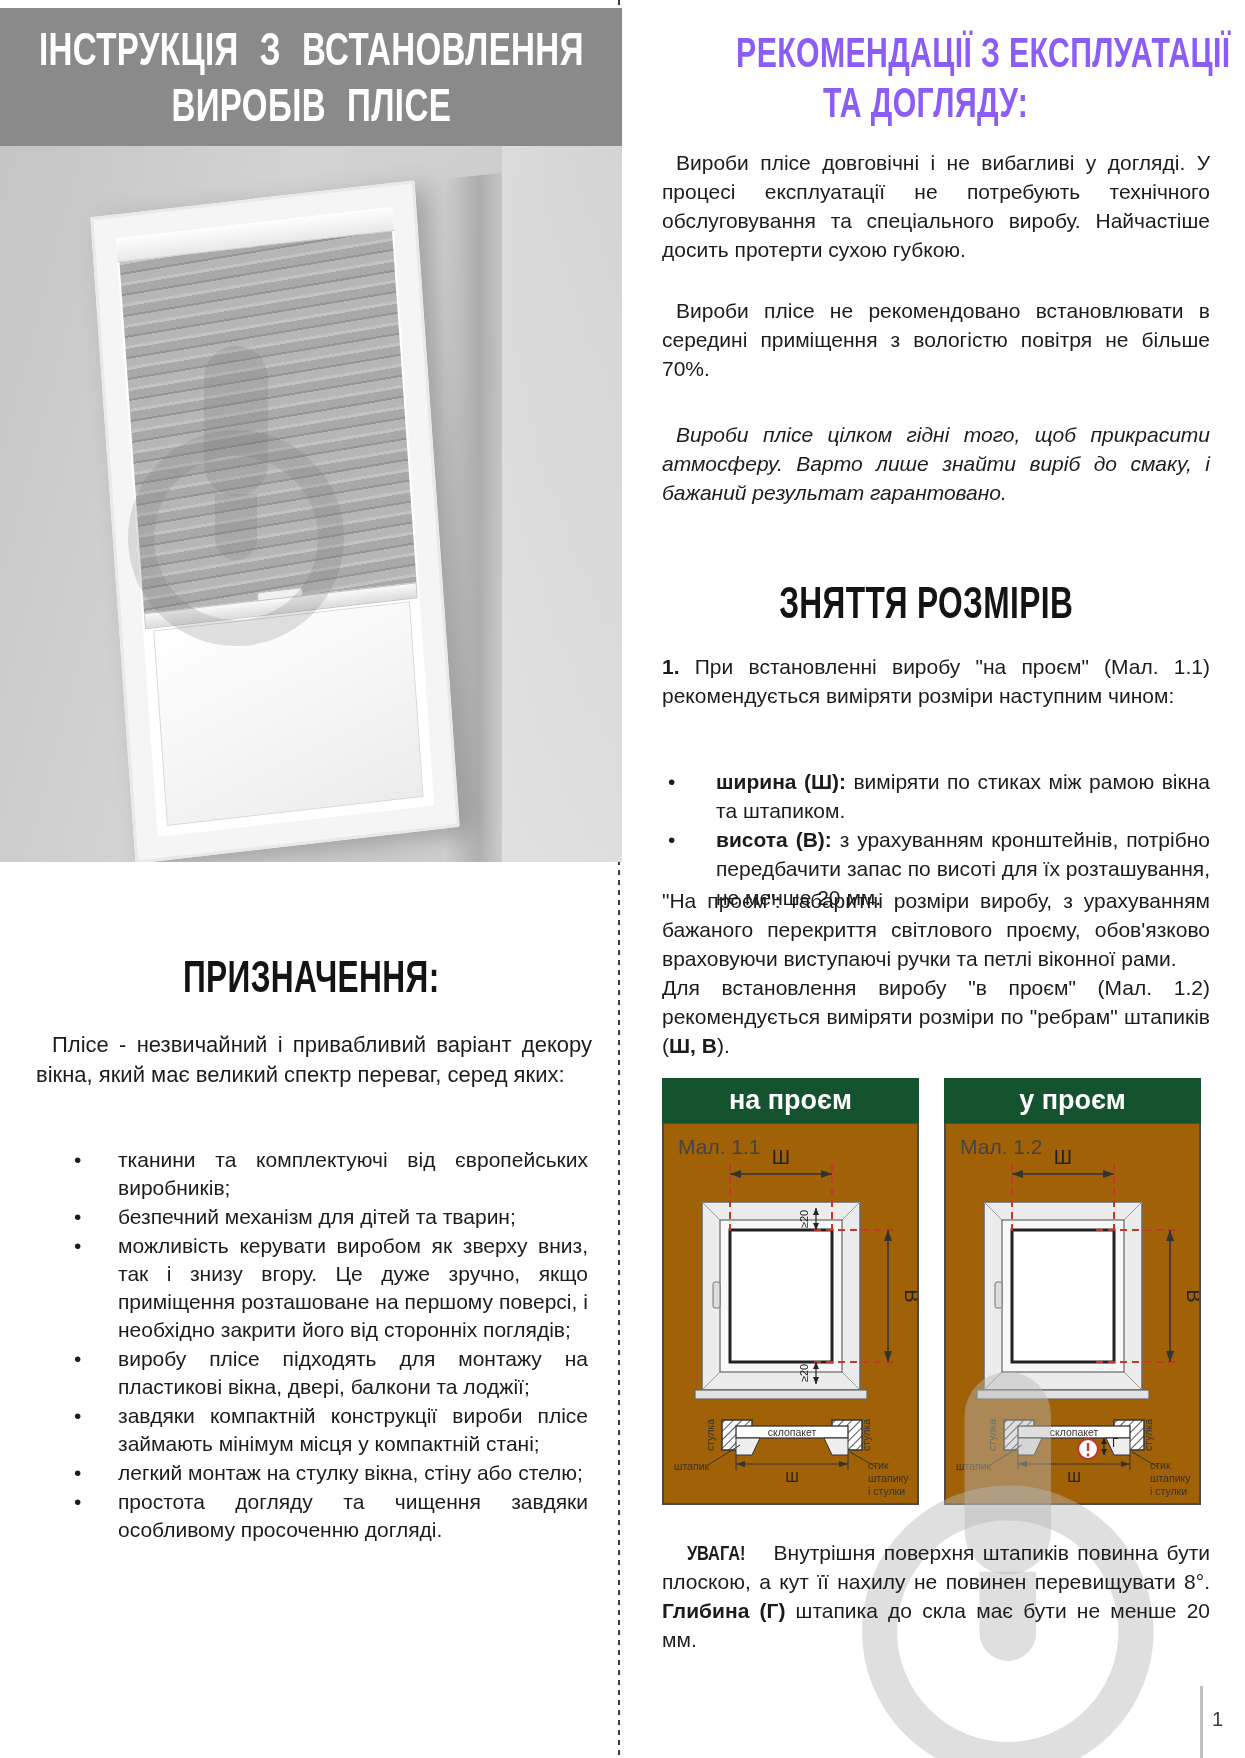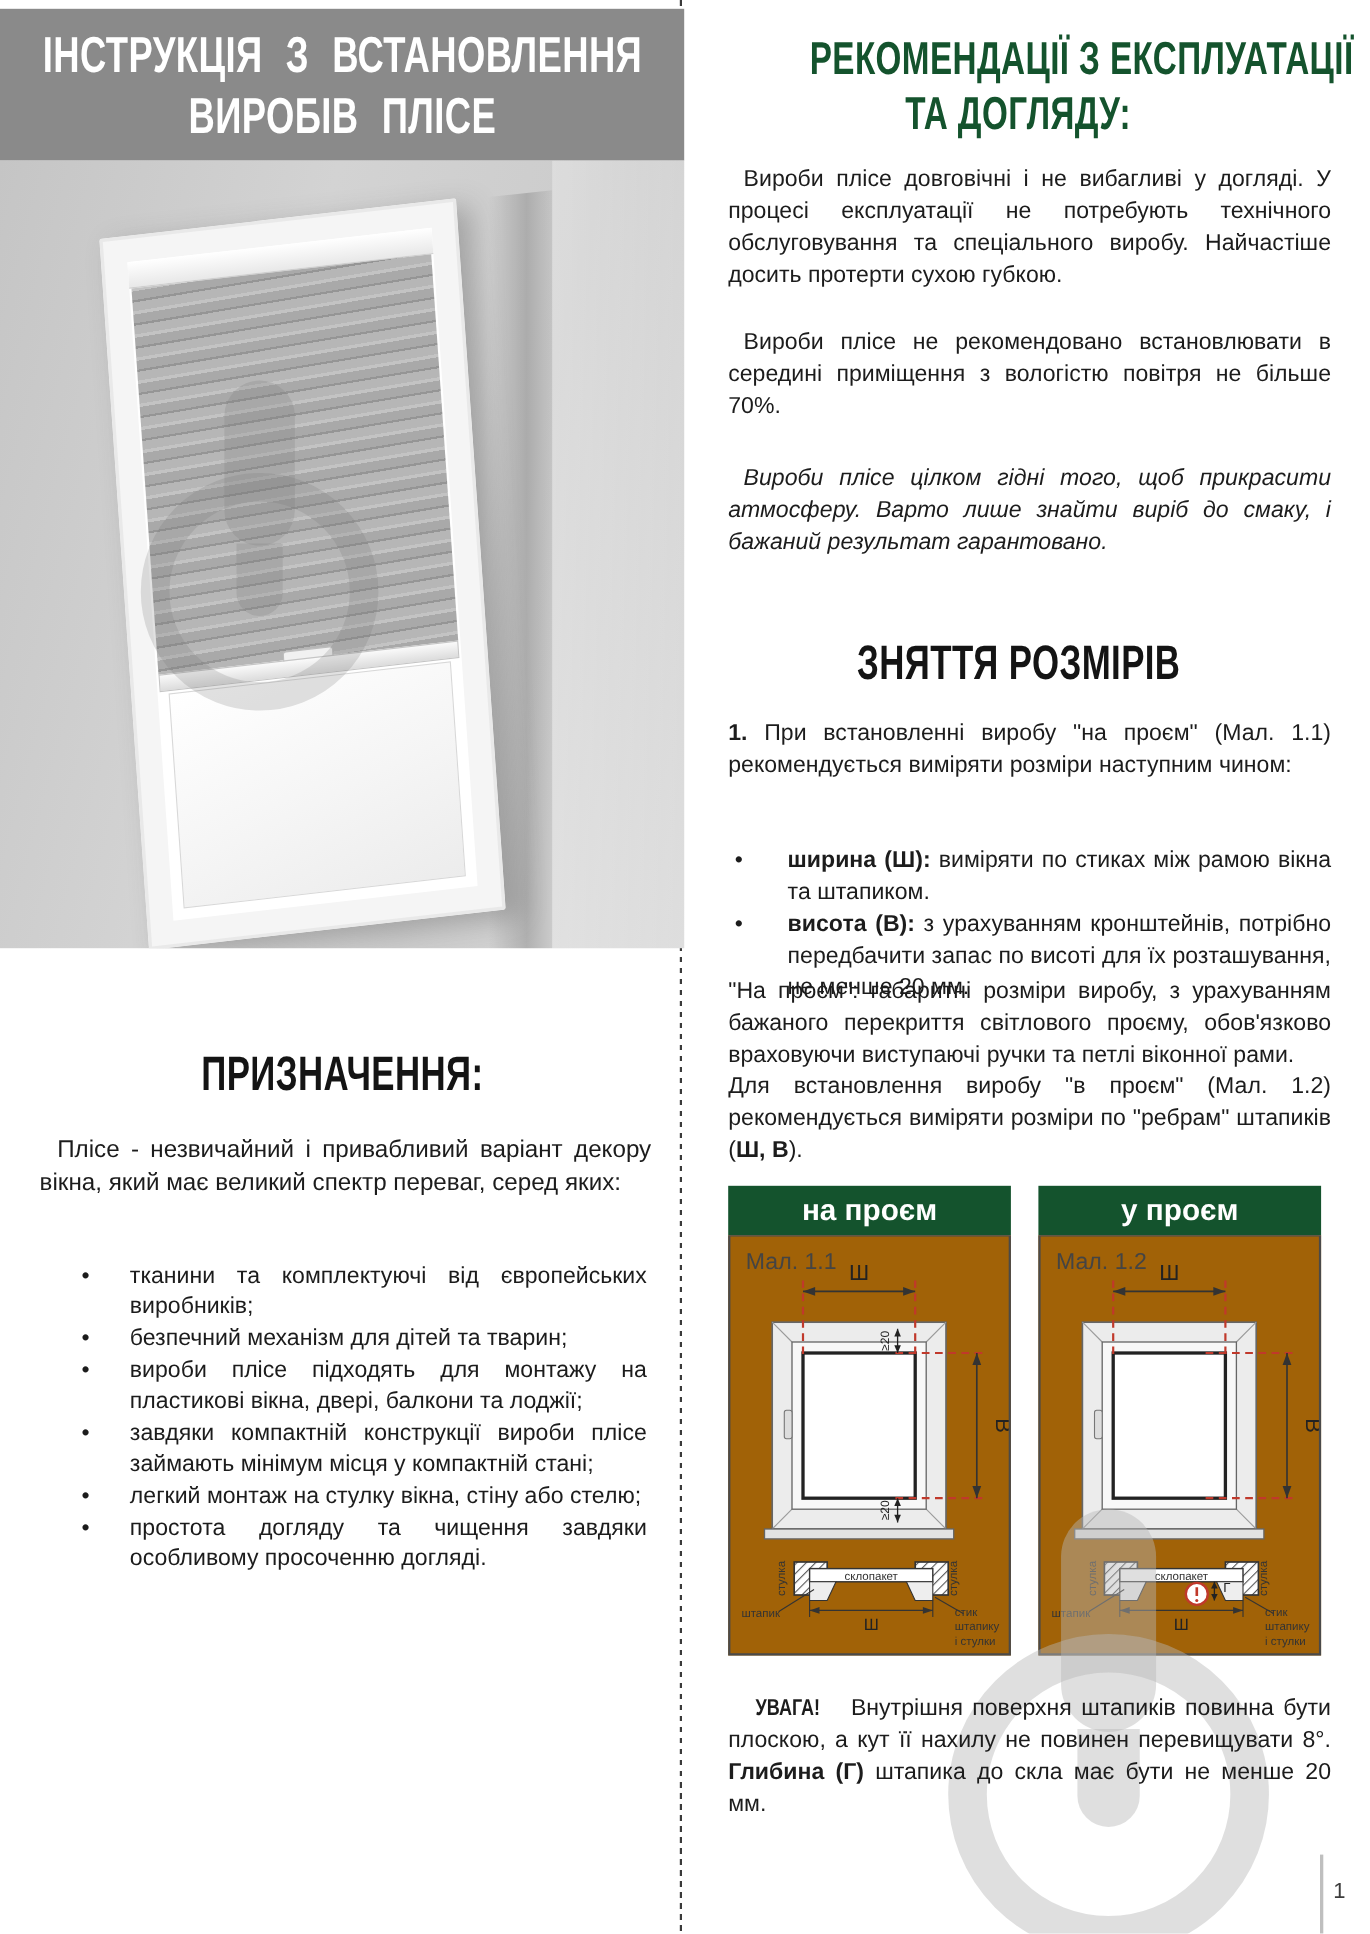--- a/index.html
+++ b/index.html
@@ -50,21 +50,21 @@
   .purpose-intro { position:absolute; left:36px; top:1030px; width:556px;
                    font-size:22px; line-height:30px; text-align:justify; text-indent:16px; }
   .purpose-list { position:absolute; left:96px; top:1146px; width:492px; list-style:none;
                   font-size:21px; line-height:28px; }
   .purpose-list li { position:relative; text-align:justify; margin-bottom:1px;margin-left:22px; }
   .purpose-list li::before { content:"\2022"; position:absolute; left:-44px; top:0; font-size:21px; }
 
   
   .right-col { position:absolute; left:640px; top:0; width:572px; height:1758px; }
   .rc-block { position:absolute; left:22px; width:548px; }
-  .rc-title { top:28px; left:0; width:572px; text-align:center; color:#14532d; }
+  .rc-title { top:28px; left:0; width:572px; text-align:center; color:#8b5cf6; }
   .rc-title .line { font-size:42px; line-height:50px; }
   .rc-p { font-size:21px; line-height:29px; text-align:justify; }
   .ind { text-indent:14px; }
   .rc-p1 { top:148px; }
   .rc-p2 { top:296px; }
   .rc-p3 { top:420px; font-style:italic; }
   .rc-size-title { top:578px; left:0; width:572px; text-align:center; color:#141414; font-size:44px; }
   .rc-step1 { top:652px; }
   .rc-size-list { top:767px; list-style:none; }
   .rc-size-list li { position:relative; padding-left:54px; font-size:21px; line-height:29px; text-align:justify; }
@@ -127,21 +127,22 @@
     </div>
   </div>
 
   <div class="purpose-title"><span class="cond">ПРИЗНАЧЕННЯ:</span></div>
 
   <div class="purpose-intro">Плісе - незвичайний і привабливий варіант декору вікна, який має великий спектр переваг, серед яких:</div>
 
   <ul class="purpose-list">
     <li>тканини та комплектуючі від європейських виробників;</li>
     <li>безпечний механізм для дітей та тварин;</li>
-    <li>вироби плісе підходять для монтажу на пластикові вікна, двері, балкони та лоджії;</li>
+    <li>можливість керувати виробом як зверху вниз, так і знизу вгору. Це дуже зручно, якщо приміщення розташоване на першому поверсі, і необхідно закрити його від сторонніх поглядів;</li>
+    <li>виробу плісе підходять для монтажу на пластикові вікна, двері, балкони та лоджії;</li>
     <li>завдяки компактній конструкції вироби плісе займають мінімум місця у компактній стані;</li>
     <li>легкий монтаж на стулку вікна, стіну або стелю;</li>
     <li>простота догляду та чищення завдяки особливому просоченню догляді.</li>
   </ul>
 
   <div class="right-col">
 
     <div class="rc-block rc-title">
       <div class="line"><span class="cond">РЕКОМЕНДАЦІЇ З ЕКСПЛУАТАЦІЇ</span></div>
       <div class="line"><span class="cond">ТА ДОГЛЯДУ:</span></div>

